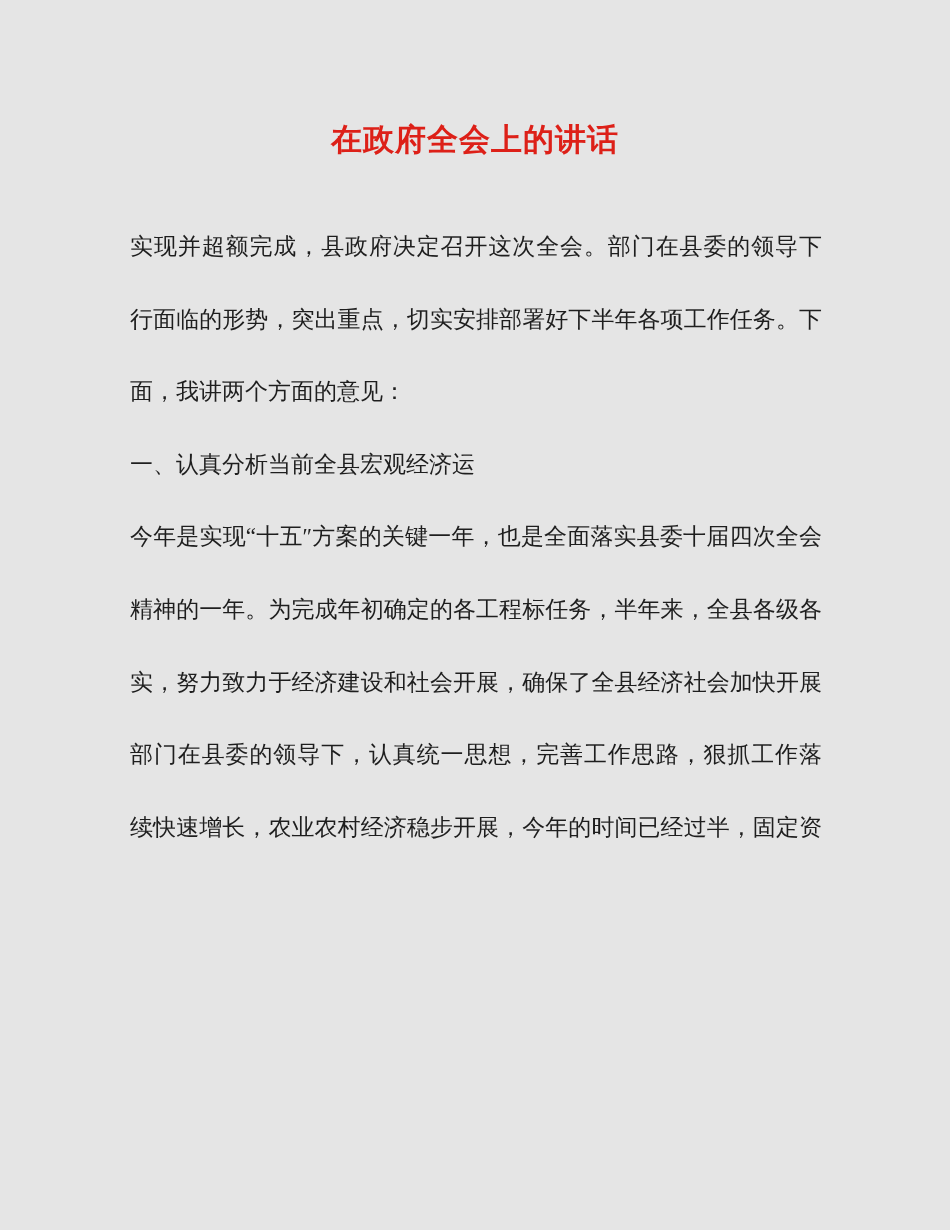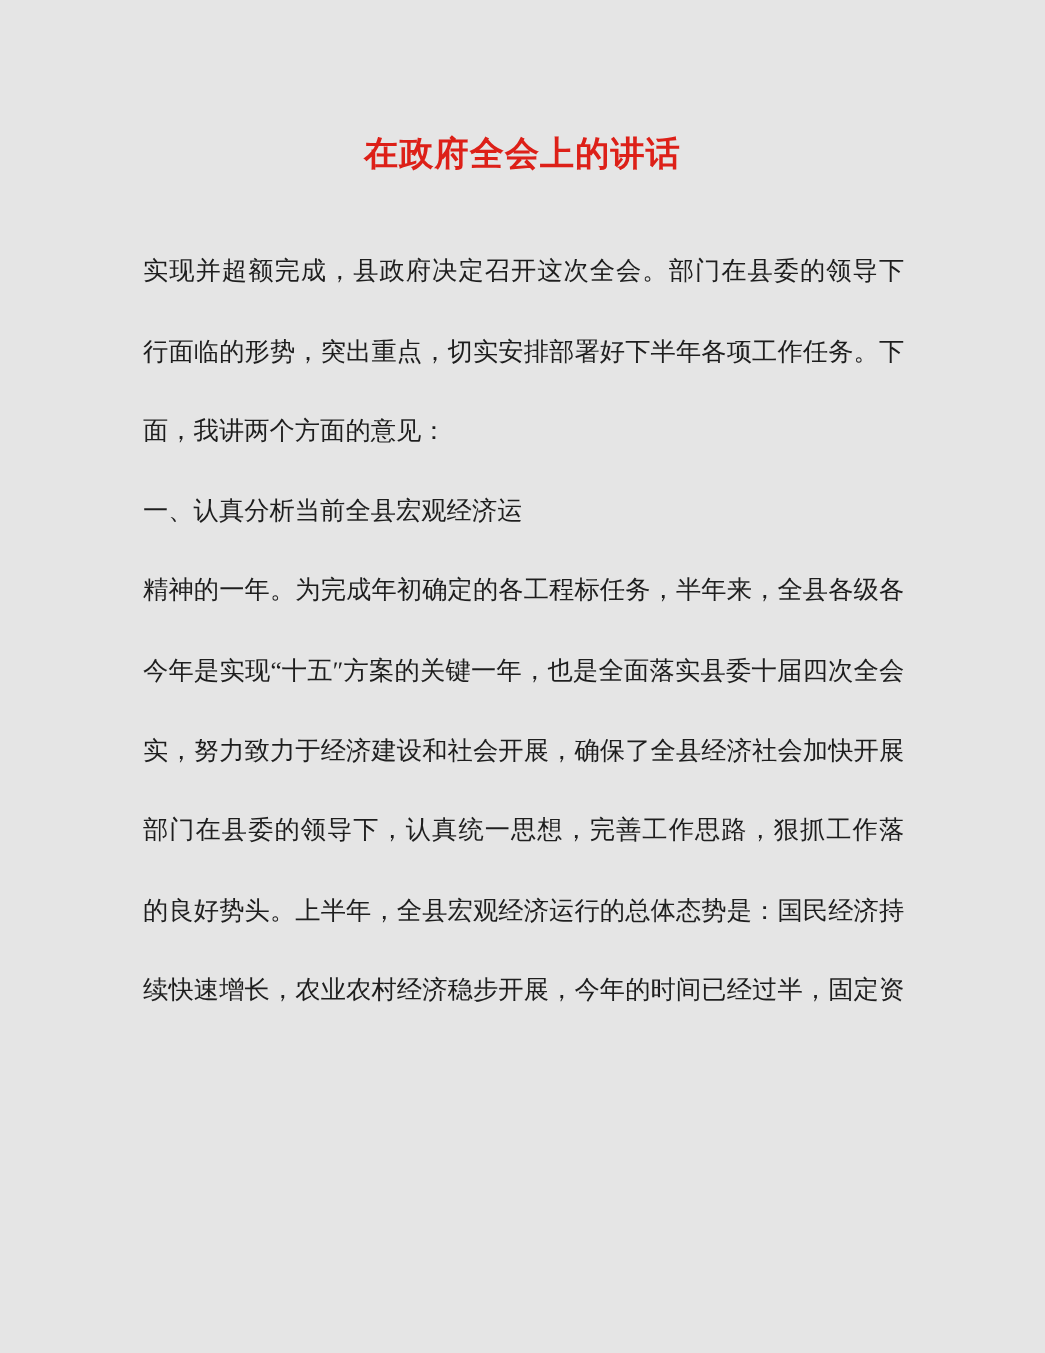--- a/index.html
+++ b/index.html
@@ -58,21 +58,20 @@
 
 <div class="page">
 
   <h1 class="doc-title">在政府全会上的讲话</h1>
 
   <div class="doc-body">
     <div class="doc-line fill">实现并超额完成，县政府决定召开这次全会。部门在县委的领导下</div>
     <div class="doc-line fill">行面临的形势，突出重点，切实安排部署好下半年各项工作任务。下</div>
     <div class="doc-line left">面，我讲两个方面的意见：</div>
     <div class="doc-line left">一、认真分析当前全县宏观经济运</div>
+    <div class="doc-line fill">今年是实现“十五″方案的关键一年，也是全面落实县委十届四次全会</div>
     <div class="doc-line fill">精神的一年。为完成年初确定的各工程标任务，半年来，全县各级各</div>
-    <div class="doc-line fill">今年是实现“十五″方案的关键一年，也是全面落实县委十届四次全会</div>
     <div class="doc-line fill">实，努力致力于经济建设和社会开展，确保了全县经济社会加快开展</div>
     <div class="doc-line fill">部门在县委的领导下，认真统一思想，完善工作思路，狠抓工作落</div>
-    <div class="doc-line fill">的良好势头。上半年，全县宏观经济运行的总体态势是：国民经济持</div>
     <div class="doc-line fill">续快速增长，农业农村经济稳步开展，今年的时间已经过半，固定资产</div>
   </div>
 
 </div>
 
 </body></html>

